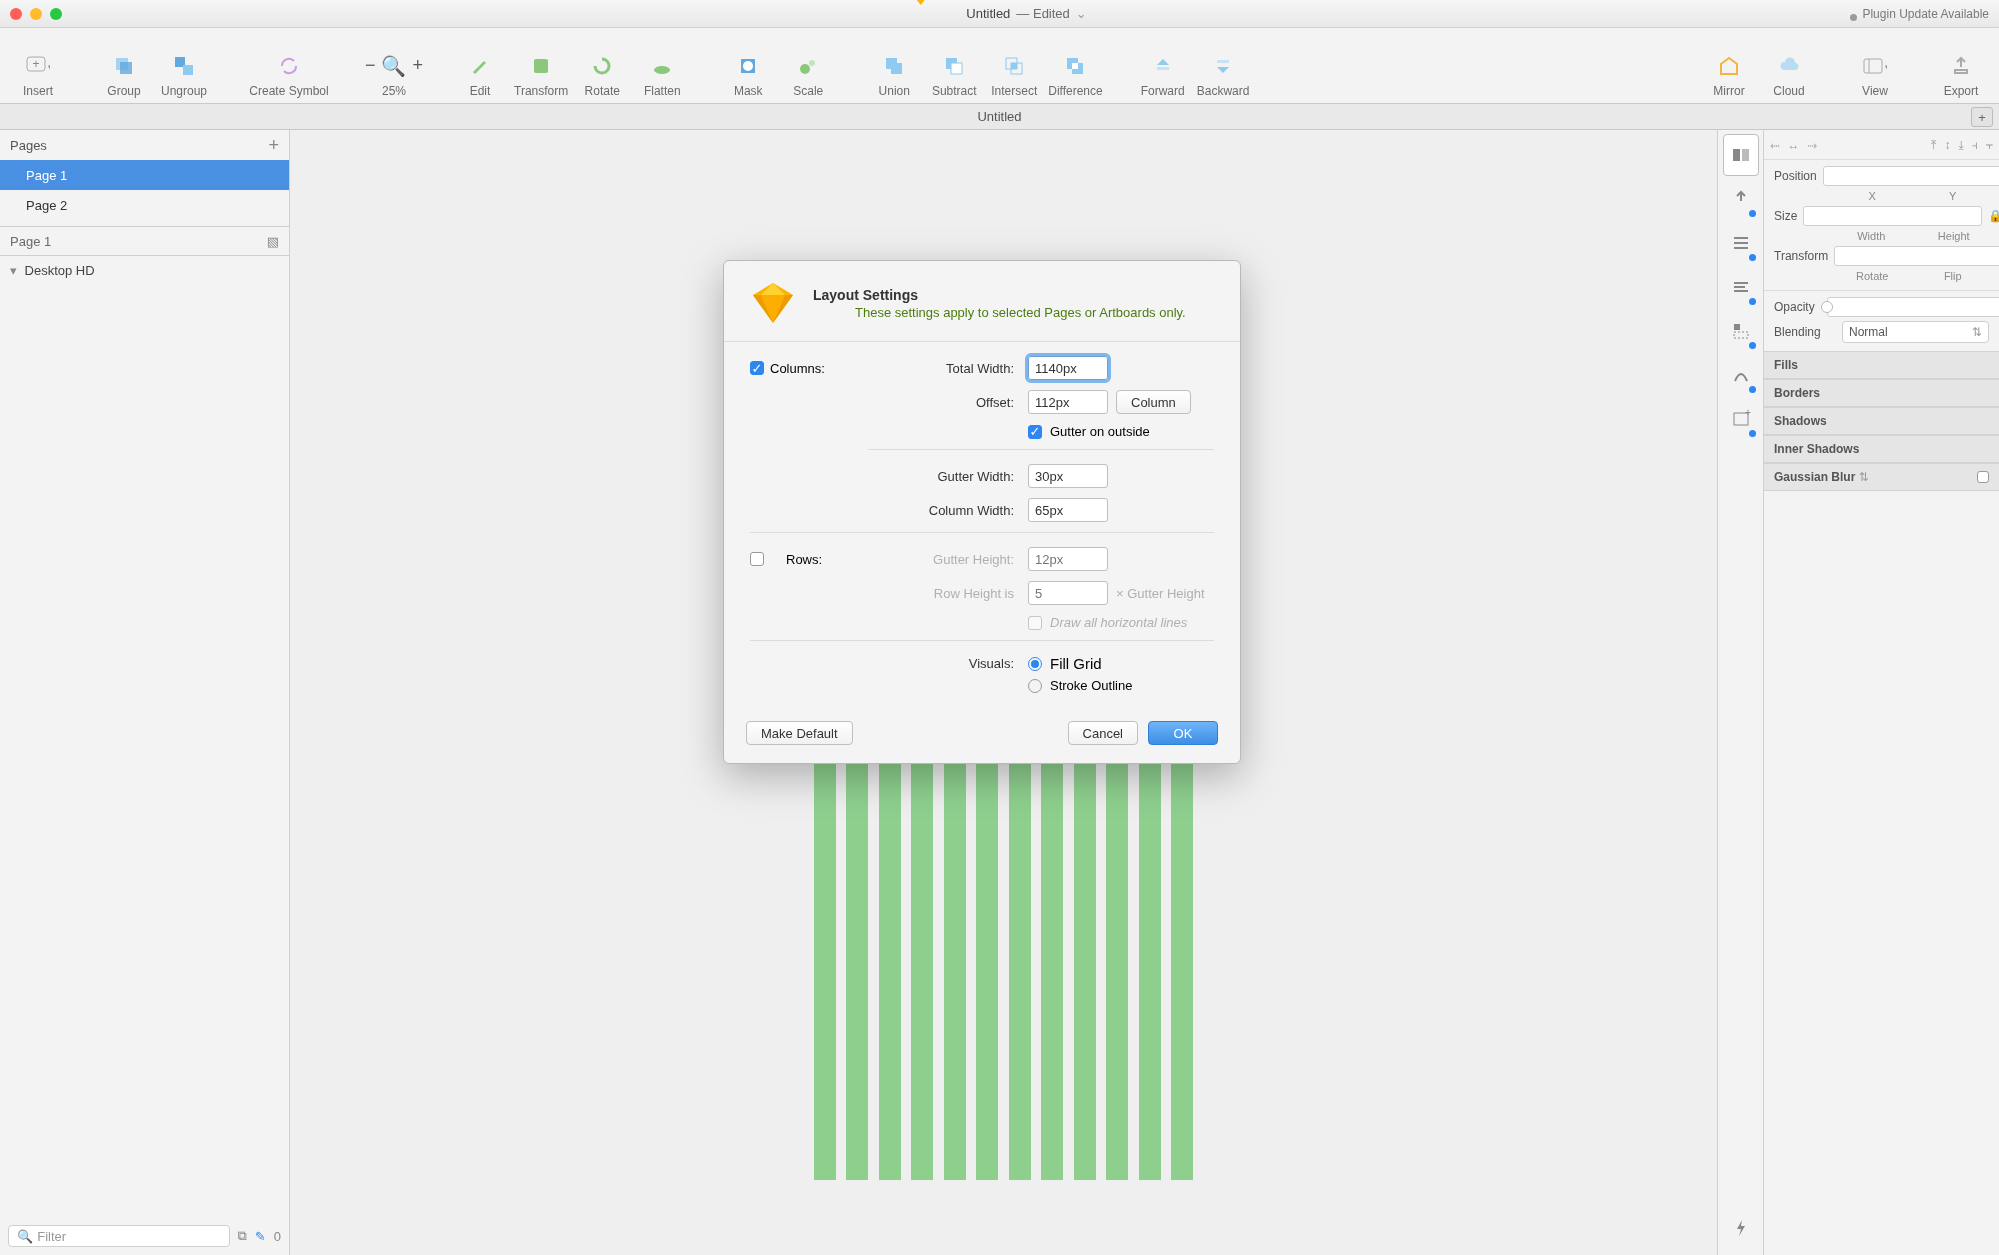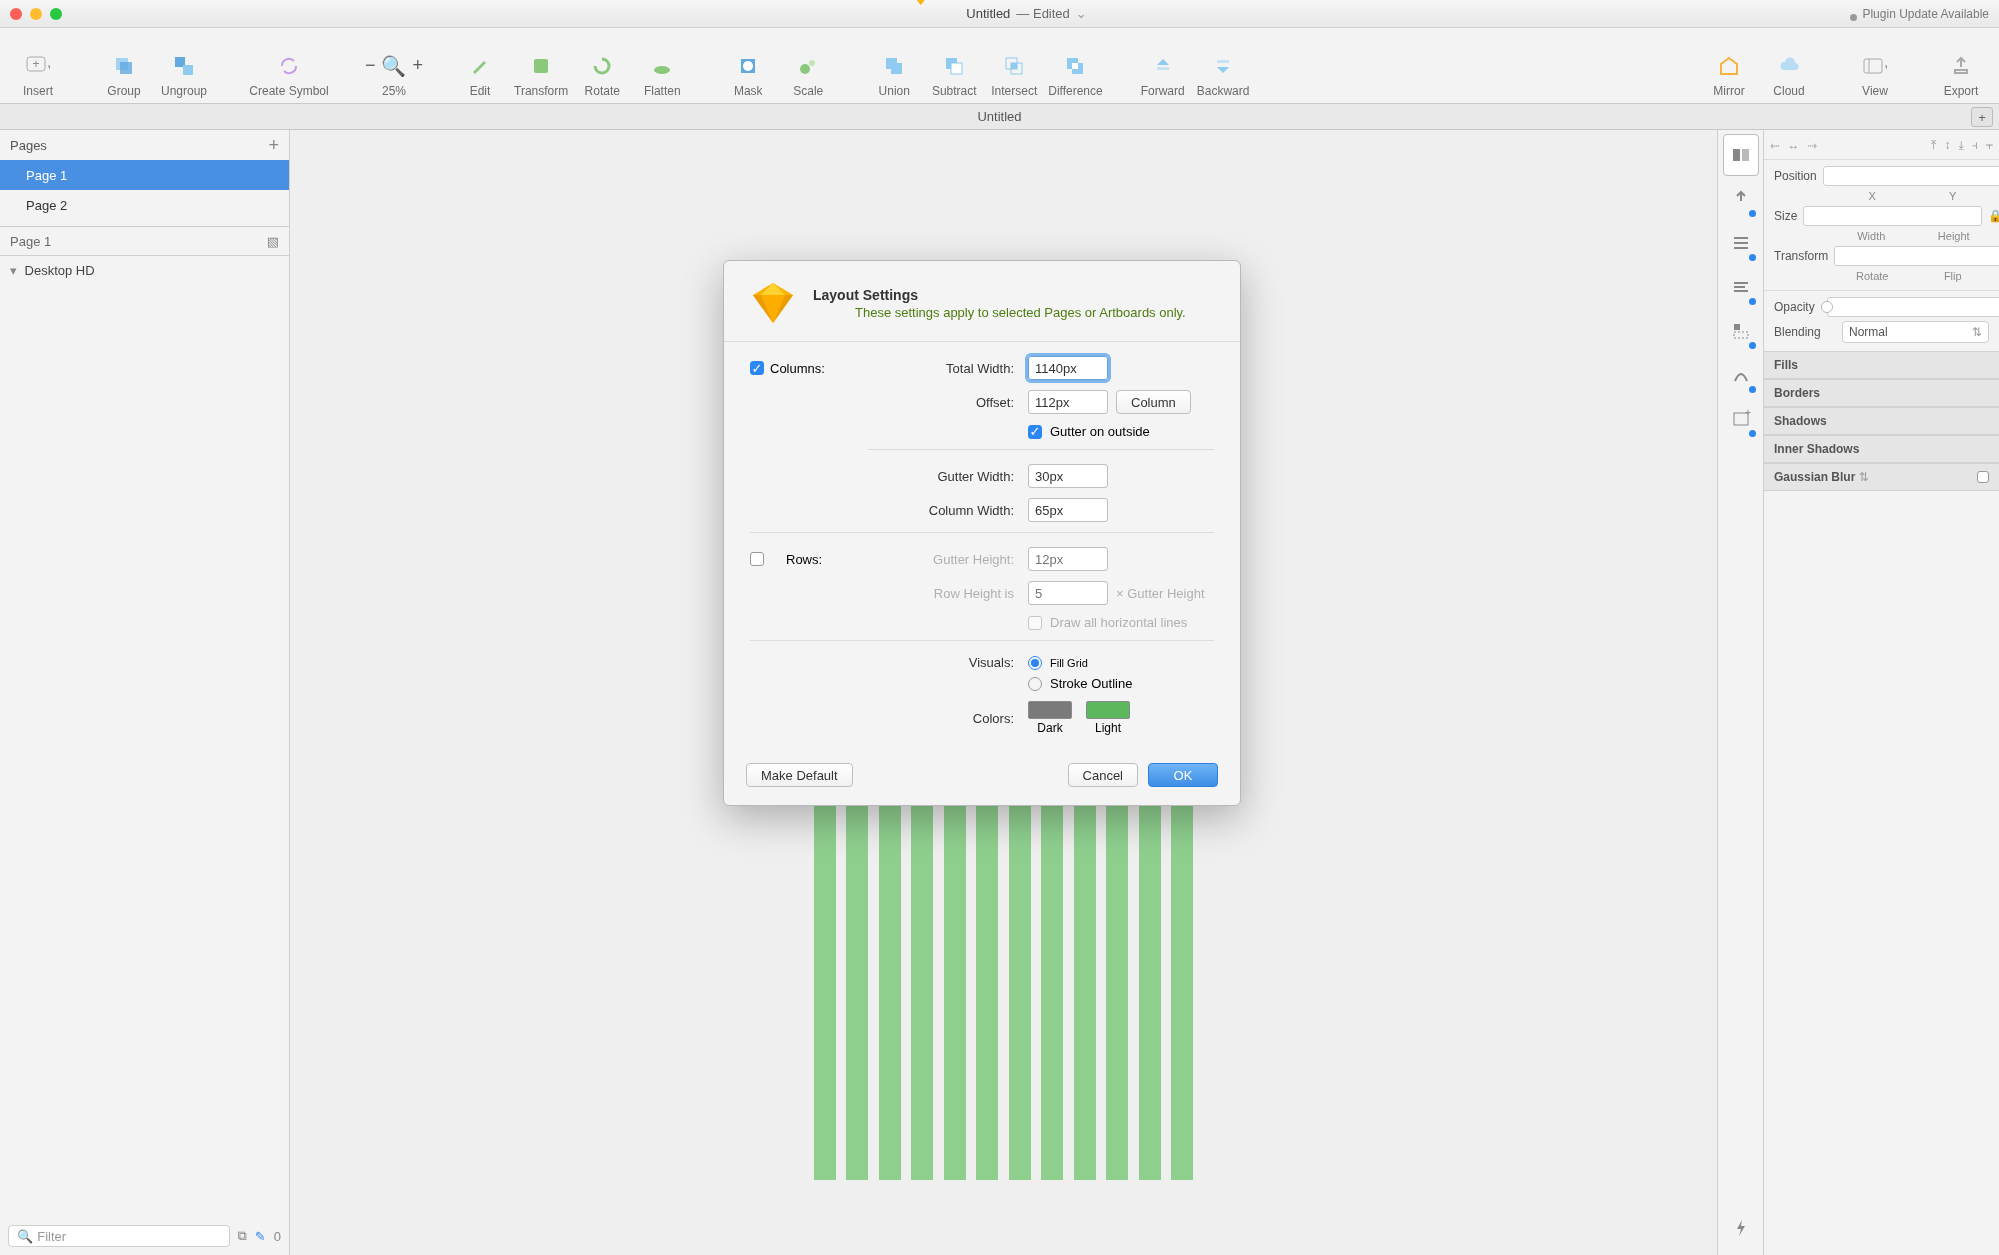--- a/index.html
+++ b/index.html
@@ -433,57 +433,43 @@
             <input class="dlg-input disabled" disabled="" style="color: rgb(187, 187, 187);" placeholder="5">
             <span class="disabled" style="font-size:13px;">× Gutter Height</span>
           </div>
         </div>
 
         <div class="dlg-row">
           <div class="dlg-col-l"></div>
           <div class="dlg-col-lab"></div>
           <div class="dlg-right-cell">
             <span class="dlg-check" style="opacity:0.5;"></span>
-            <span class="disabled" style="font-size:13px;">Draw all horizontal lines</span>
+            <span class="disabled" style="font-size:13px;font-style:italic;">Draw all horizontal lines</span>
           </div>
         </div>
 
         <div class="dlg-sep"></div>
 
         <div class="dlg-row">
           <div class="dlg-col-l"></div>
           <div class="dlg-col-lab">Visuals:</div>
           <div class="dlg-right-cell">
             <span class="radio on"></span>
-            <span style="font-size:11px;">Fill Grid</span>
+            <span style="font-size:15px;">Fill Grid</span>
           </div>
         </div>
         <div class="dlg-row" style="margin-top:-4px;">
           <div class="dlg-col-l"></div>
           <div class="dlg-col-lab"></div>
           <div class="dlg-right-cell">
             <span class="radio"></span>
             <span style="font-size:13px;">Stroke Outline</span>
           </div>
         </div>
 
-        <div class="dlg-row" style="margin-top:6px;">
-          <div class="dlg-col-l"></div>
-          <div class="dlg-col-lab">Colors:</div>
-          <div class="dlg-right-cell" style="gap:14px;">
-            <div style="text-align:center;">
-              <div class="swatch" style="background:#7a7a7a;"></div>
-              <div style="font-size:12px;margin-top:2px;">Dark</div>
-            </div>
-            <div style="text-align:center;">
-              <div class="swatch" style="background:#5cb85c;"></div>
-              <div style="font-size:12px;margin-top:2px;">Light</div>
-            </div>
-          </div>
-        </div>
 
       </div>
       <div class="dlg-foot">
         <button class="btn">Make Default</button>
         <div style="flex:1"></div>
         <button class="btn" style="margin-right:10px;">Cancel</button>
         <button class="btn primary">OK</button>
       </div>
     </div>
   </div>

